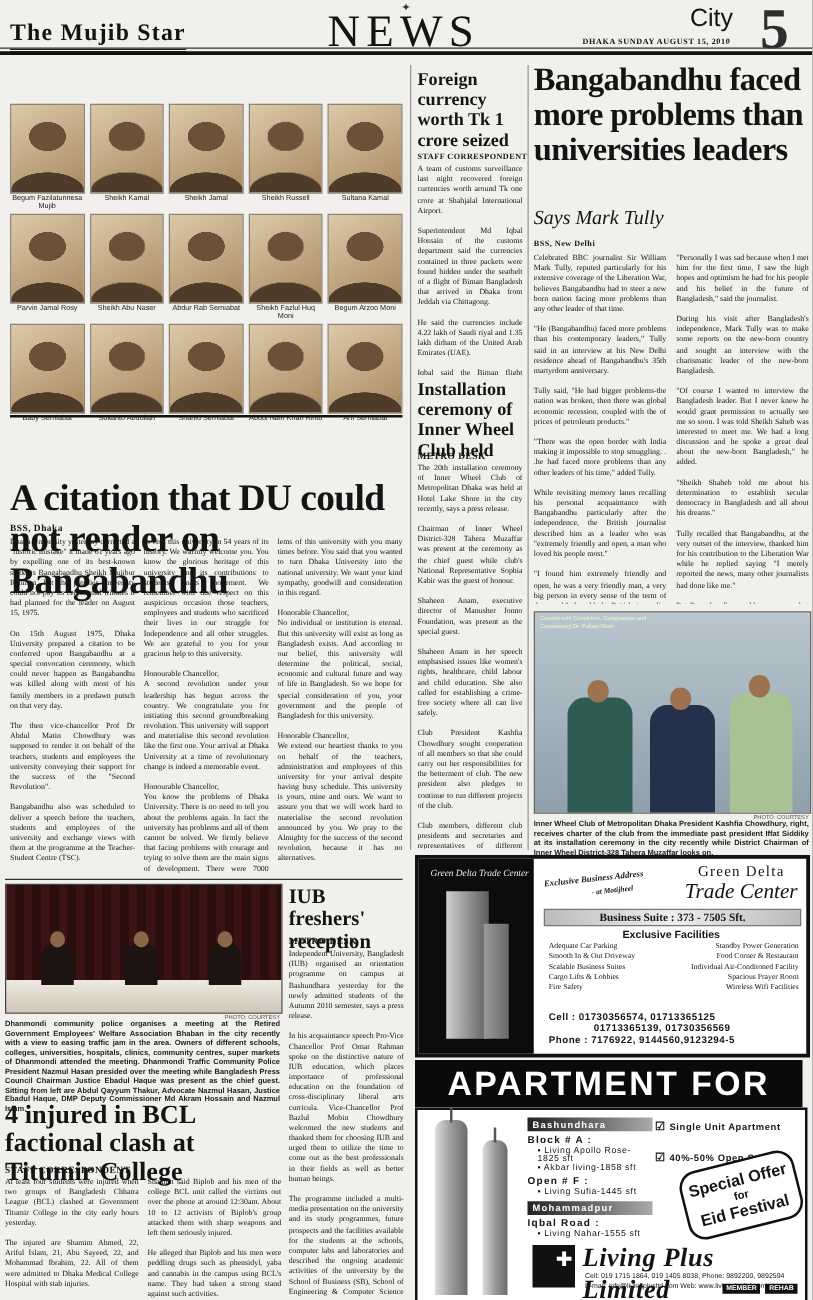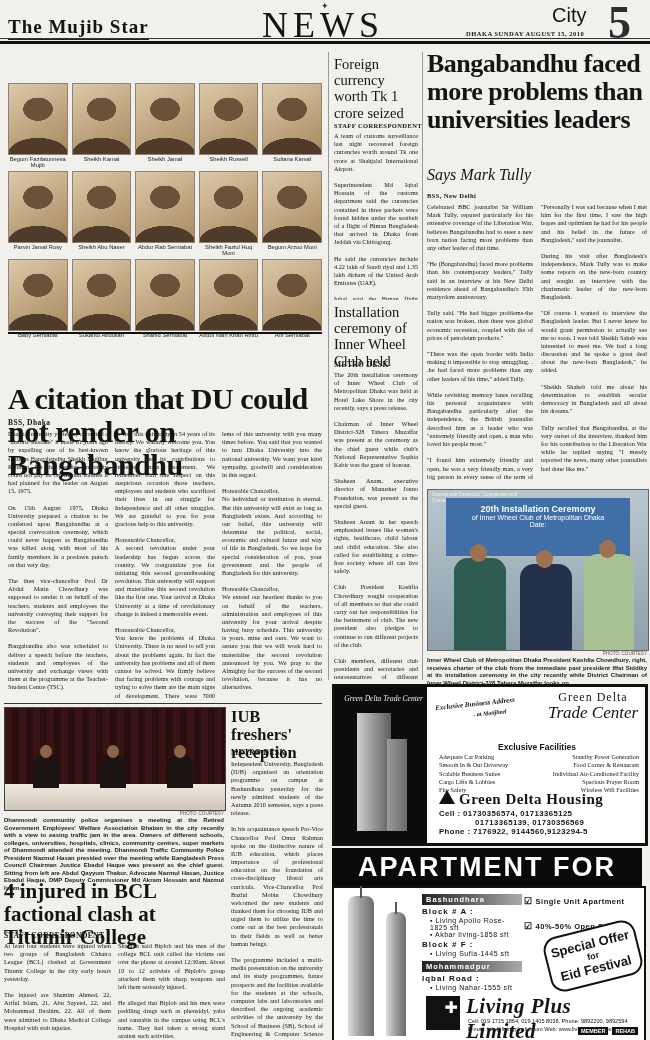--- a/index.html
+++ b/index.html
@@ -29,21 +29,21 @@
   .portrait{height:70px;border:1px solid #8d8273;
     background:
       radial-gradient(ellipse 46% 30% at 50% 36%,#6a5139 0 55%,rgba(0,0,0,0) 56%),
       radial-gradient(ellipse 85% 38% at 50% 100%,#4f3b29 0 60%,rgba(0,0,0,0) 61%),
       linear-gradient(150deg,#dcc9a9,#a8895f);}
   .gal-name{font-family:"Liberation Sans",sans-serif;font-size:5.8px;color:#222;padding-top:1px;}
 
   
   .h-xl{font-weight:bold;font-size:30px;line-height:1.1;letter-spacing:-.5px;margin-top:44px;}
   .h-lg{font-weight:bold;font-size:26px;line-height:1.08;letter-spacing:-.5px;}
-  .h-md{font-weight:normal;font-size:14px;line-height:1.12;}
+  .h-md{font-weight:bold;font-size:14px;line-height:1.12;}
   .h-sm{font-weight:bold;font-size:16.5px;line-height:1.1;}
   .h-bcl{font-weight:bold;font-size:21px;line-height:1.1;}
   .byline{font-size:7.5px;font-weight:bold;letter-spacing:.4px;}
   .body-txt{font-size:6.3px;line-height:1.3;}
   .subhead-italic{font-style:italic;font-size:16px;}
   .photocredit{font-size:4.6px;color:#555;font-family:"Liberation Sans",sans-serif;text-align:right;}
   .caption{font-family:"Liberation Sans",sans-serif;font-weight:bold;font-size:6px;line-height:1.25;color:#222;}
 
   
   .meeting{background:repeating-linear-gradient(90deg,#3a1414 0 7px,#2a0d0d 7px 14px);border:1px solid #444;}
@@ -322,25 +322,20 @@
 "I told my BBC head office in London about the gift and informed them that I would put the painting in the BBC office in Delhi, which I did."
 
 At the end of the interview Sir Mark Tully showed the painting hung in his living room. It was a painting by artist Muzimul Azim, in 1973.
 
 Asked how he managed to do so, "I simply took it from the office," Tully quipped with a smile as the rare gift from Bangabandhu would remain a treasure to him for a long time.
 
 Tully, recipient of 'Padmashri Award' from the Indian Government in 1992, said he had met the Bangladesh leader several times after that. But he could not recollect the number of times that Bangabandhu told him that he was upset with the mountain of problems.</div>
 
   <div class="abs wheelphoto" style="left:427px;top:489px;width:220px;height:160px;">
     <div class="wheel-slogan">Commit with Conviction, Compassion and Consistency Dr. Pallavi Shah</div>
-    <div class="wheel-banner">
-      <div class="b1">20th Installation Ceremony</div>
-      <div class="b2">of Inner Wheel Club of Metropolitan Dhaka</div>
-      <div class="b2">Date:</div>
-    </div>
     <div class="w-person" style="left:26px;width:52px;height:92px;background:#2e5c52;"></div>
     <div class="w-head" style="left:42px;bottom:88px;width:17px;height:18px;"></div>
     <div class="w-person" style="left:92px;width:52px;height:86px;background:#25304a;"></div>
     <div class="w-head" style="left:108px;bottom:82px;width:17px;height:18px;"></div>
     <div class="w-person" style="left:156px;width:50px;height:96px;background:#a9c293;"></div>
     <div class="w-head" style="left:171px;bottom:92px;width:17px;height:18px;"></div>
   </div>
   <div class="abs photocredit" style="left:427px;top:651px;width:220px;">PHOTO: COURTESY</div>
   <div class="abs caption just" style="left:427px;top:657px;width:220px;">Inner Wheel Club of Metropolitan Dhaka President Kashfia Chowdhury, right, receives charter of the club from the immediate past president Iffat Siddiky at its installation ceremony in the city recently while District Chairman of Inner Wheel District-328 Tahera Muzaffar looks on.</div>
 
@@ -351,58 +346,55 @@
       <div class="gd-tower2"></div>
     </div>
     <div class="abs" style="left:100px;top:5px;width:110px;">
       <span class="gd-tag">Exclusive Business Address</span>
       <span class="gd-tag" style="display:block;text-align:center;font-size:6px;">- at Motijheel</span>
     </div>
     <div class="abs" style="left:212px;top:3px;width:92px;text-align:center;">
       <div class="gd-brand1">Green Delta</div>
       <div class="gd-brand2">Trade Center</div>
     </div>
+    <div class="abs gd-suite" style="left:100px;top:40px;width:204px;">Business Suite : 373 - 7505 Sft.</div>
     <div class="abs gd-fac-title" style="left:100px;top:55px;width:204px;">Exclusive Facilities</div>
     <ul class="abs gd-list" style="left:104px;top:66px;width:96px;">
       <li>Adequate Car Parking</li>
       <li>Smooth In &amp; Out Driveway</li>
       <li>Scalable Business Suites</li>
       <li>Cargo Lifts &amp; Lobbies</li>
       <li>Fire Safety</li>
     </ul>
     <ul class="abs gd-list" style="left:198px;top:66px;width:106px;text-align:right;">
       <li>Standby Power Generation</li>
       <li>Food Corner &amp; Restaurant</li>
       <li>Individual Air-Conditoned Facility</li>
       <li>Spacious Prayer Room</li>
       <li>Wireless Wifi Facilities</li>
     </ul>
-    <div class="abs" style="left:104px;top:103px;">
-      <span class="gd-pyr"></span>
-      <span class="gd-housing">Green Delta Housing</span>
-    </div>
     <div class="abs gd-cell" style="left:104px;top:122px;width:200px;">Cell  : 01730356574, 01713365125</div>
     <div class="abs gd-cell" style="left:140px;top:131px;width:200px;">01713365139, 01730356569</div>
     <div class="abs gd-cell" style="left:104px;top:140px;width:200px;">Phone : 7176922, 9144560,9123294-5</div>
   </div>
 
   <div class="abs apt-banner" style="left:332px;top:848px;width:310px;height:38px;">APARTMENT FOR SALE</div>
   <div class="abs apt-body" style="left:332px;top:886px;width:310px;height:152px;">
     <div class="minaret" style="left:14px;top:8px;width:26px;height:140px;"></div>
     <div class="minaret" style="left:52px;top:24px;width:20px;height:124px;"></div>
 
     <div class="abs apt-chk" style="left:190px;top:8px;">Single Unit Apartment</div>
     <div class="abs apt-chk" style="left:190px;top:33px;">40%-50% Open Space</div>
 
     <div class="abs" style="left:88px;top:6px;width:100px;">
       <div class="apt-loc">Bashundhara</div>
       <div class="apt-block">Block # A :</div>
       <div class="apt-item">Living Apollo Rose-1825 sft</div>
       <div class="apt-item">Akbar living-1858 sft</div>
-      <div class="apt-block">Block # F :</div>
+      <div class="apt-block">Open # F :</div>
       <div class="apt-item">Living Sufia-1445 sft</div>
       <div class="apt-loc" style="margin-top:4px;">Mohammadpur</div>
       <div class="apt-block">Iqbal Road :</div>
       <div class="apt-item">Living Nahar-1555 sft</div>
     </div>
 
     <div class="abs offer" style="left:212px;top:40px;width:82px;">
       <div class="o1">Special Offer</div>
       <div class="o2">for</div>
       <div class="o3">Eid Festival</div>

